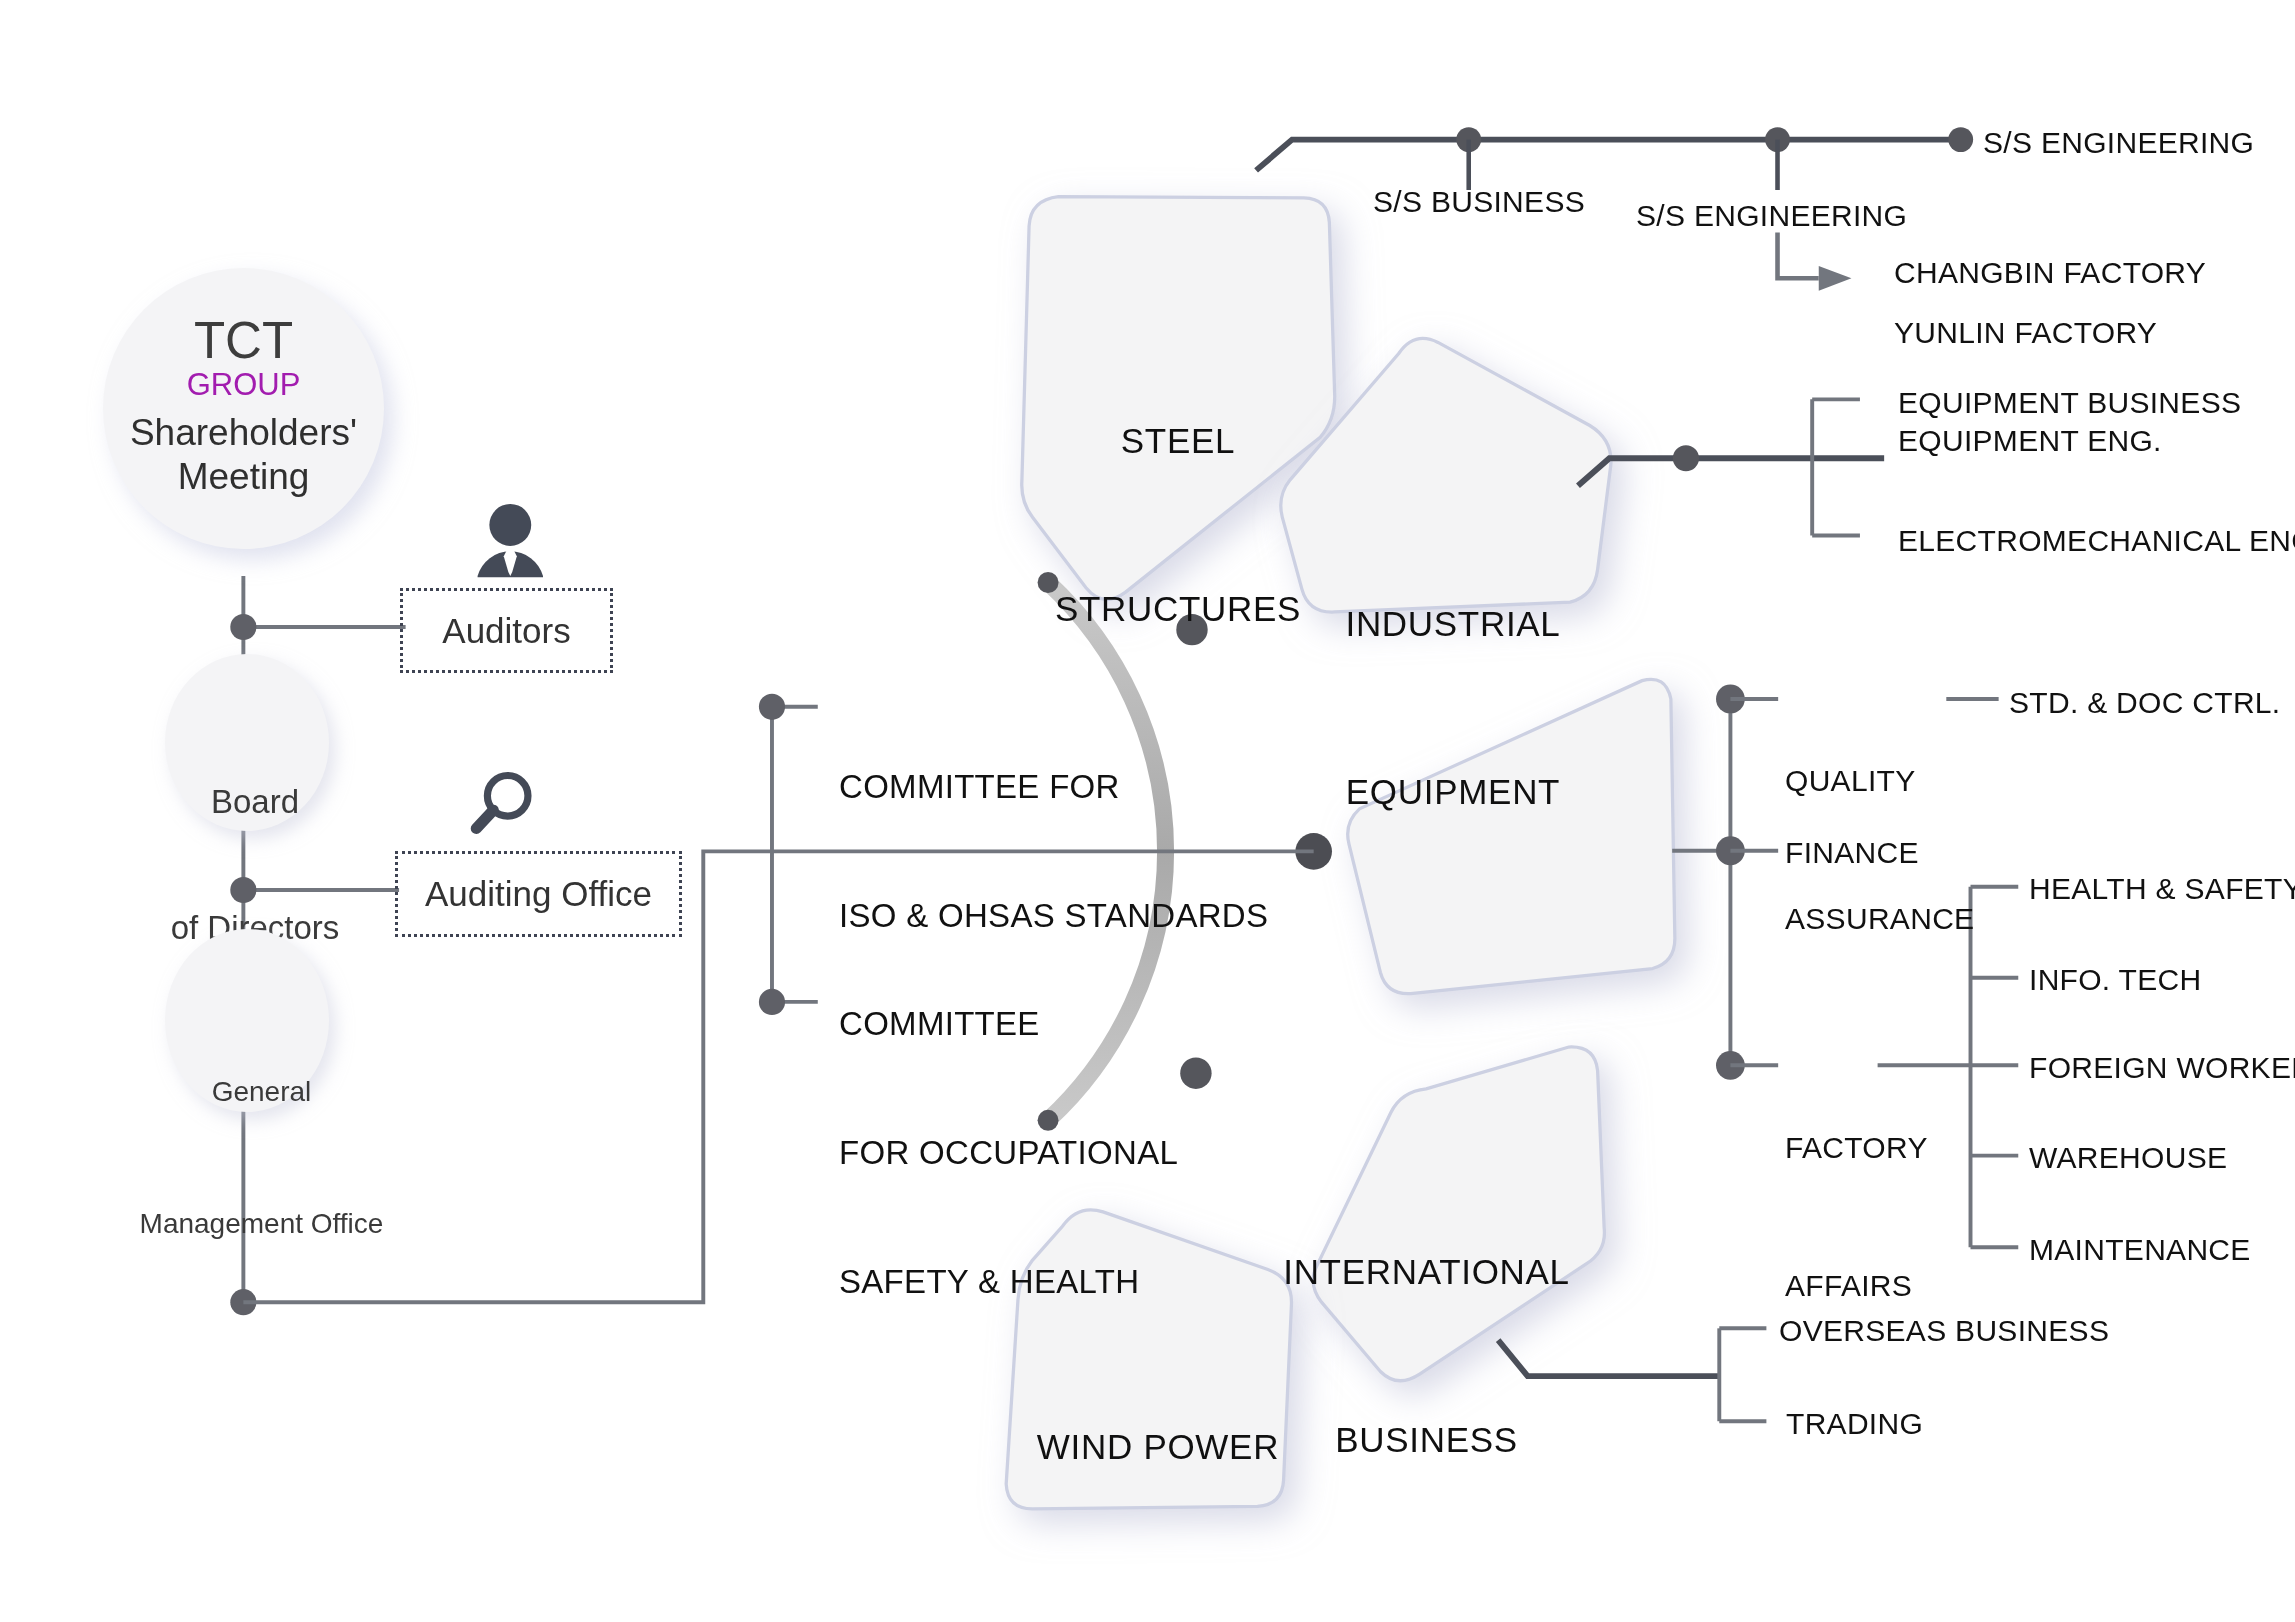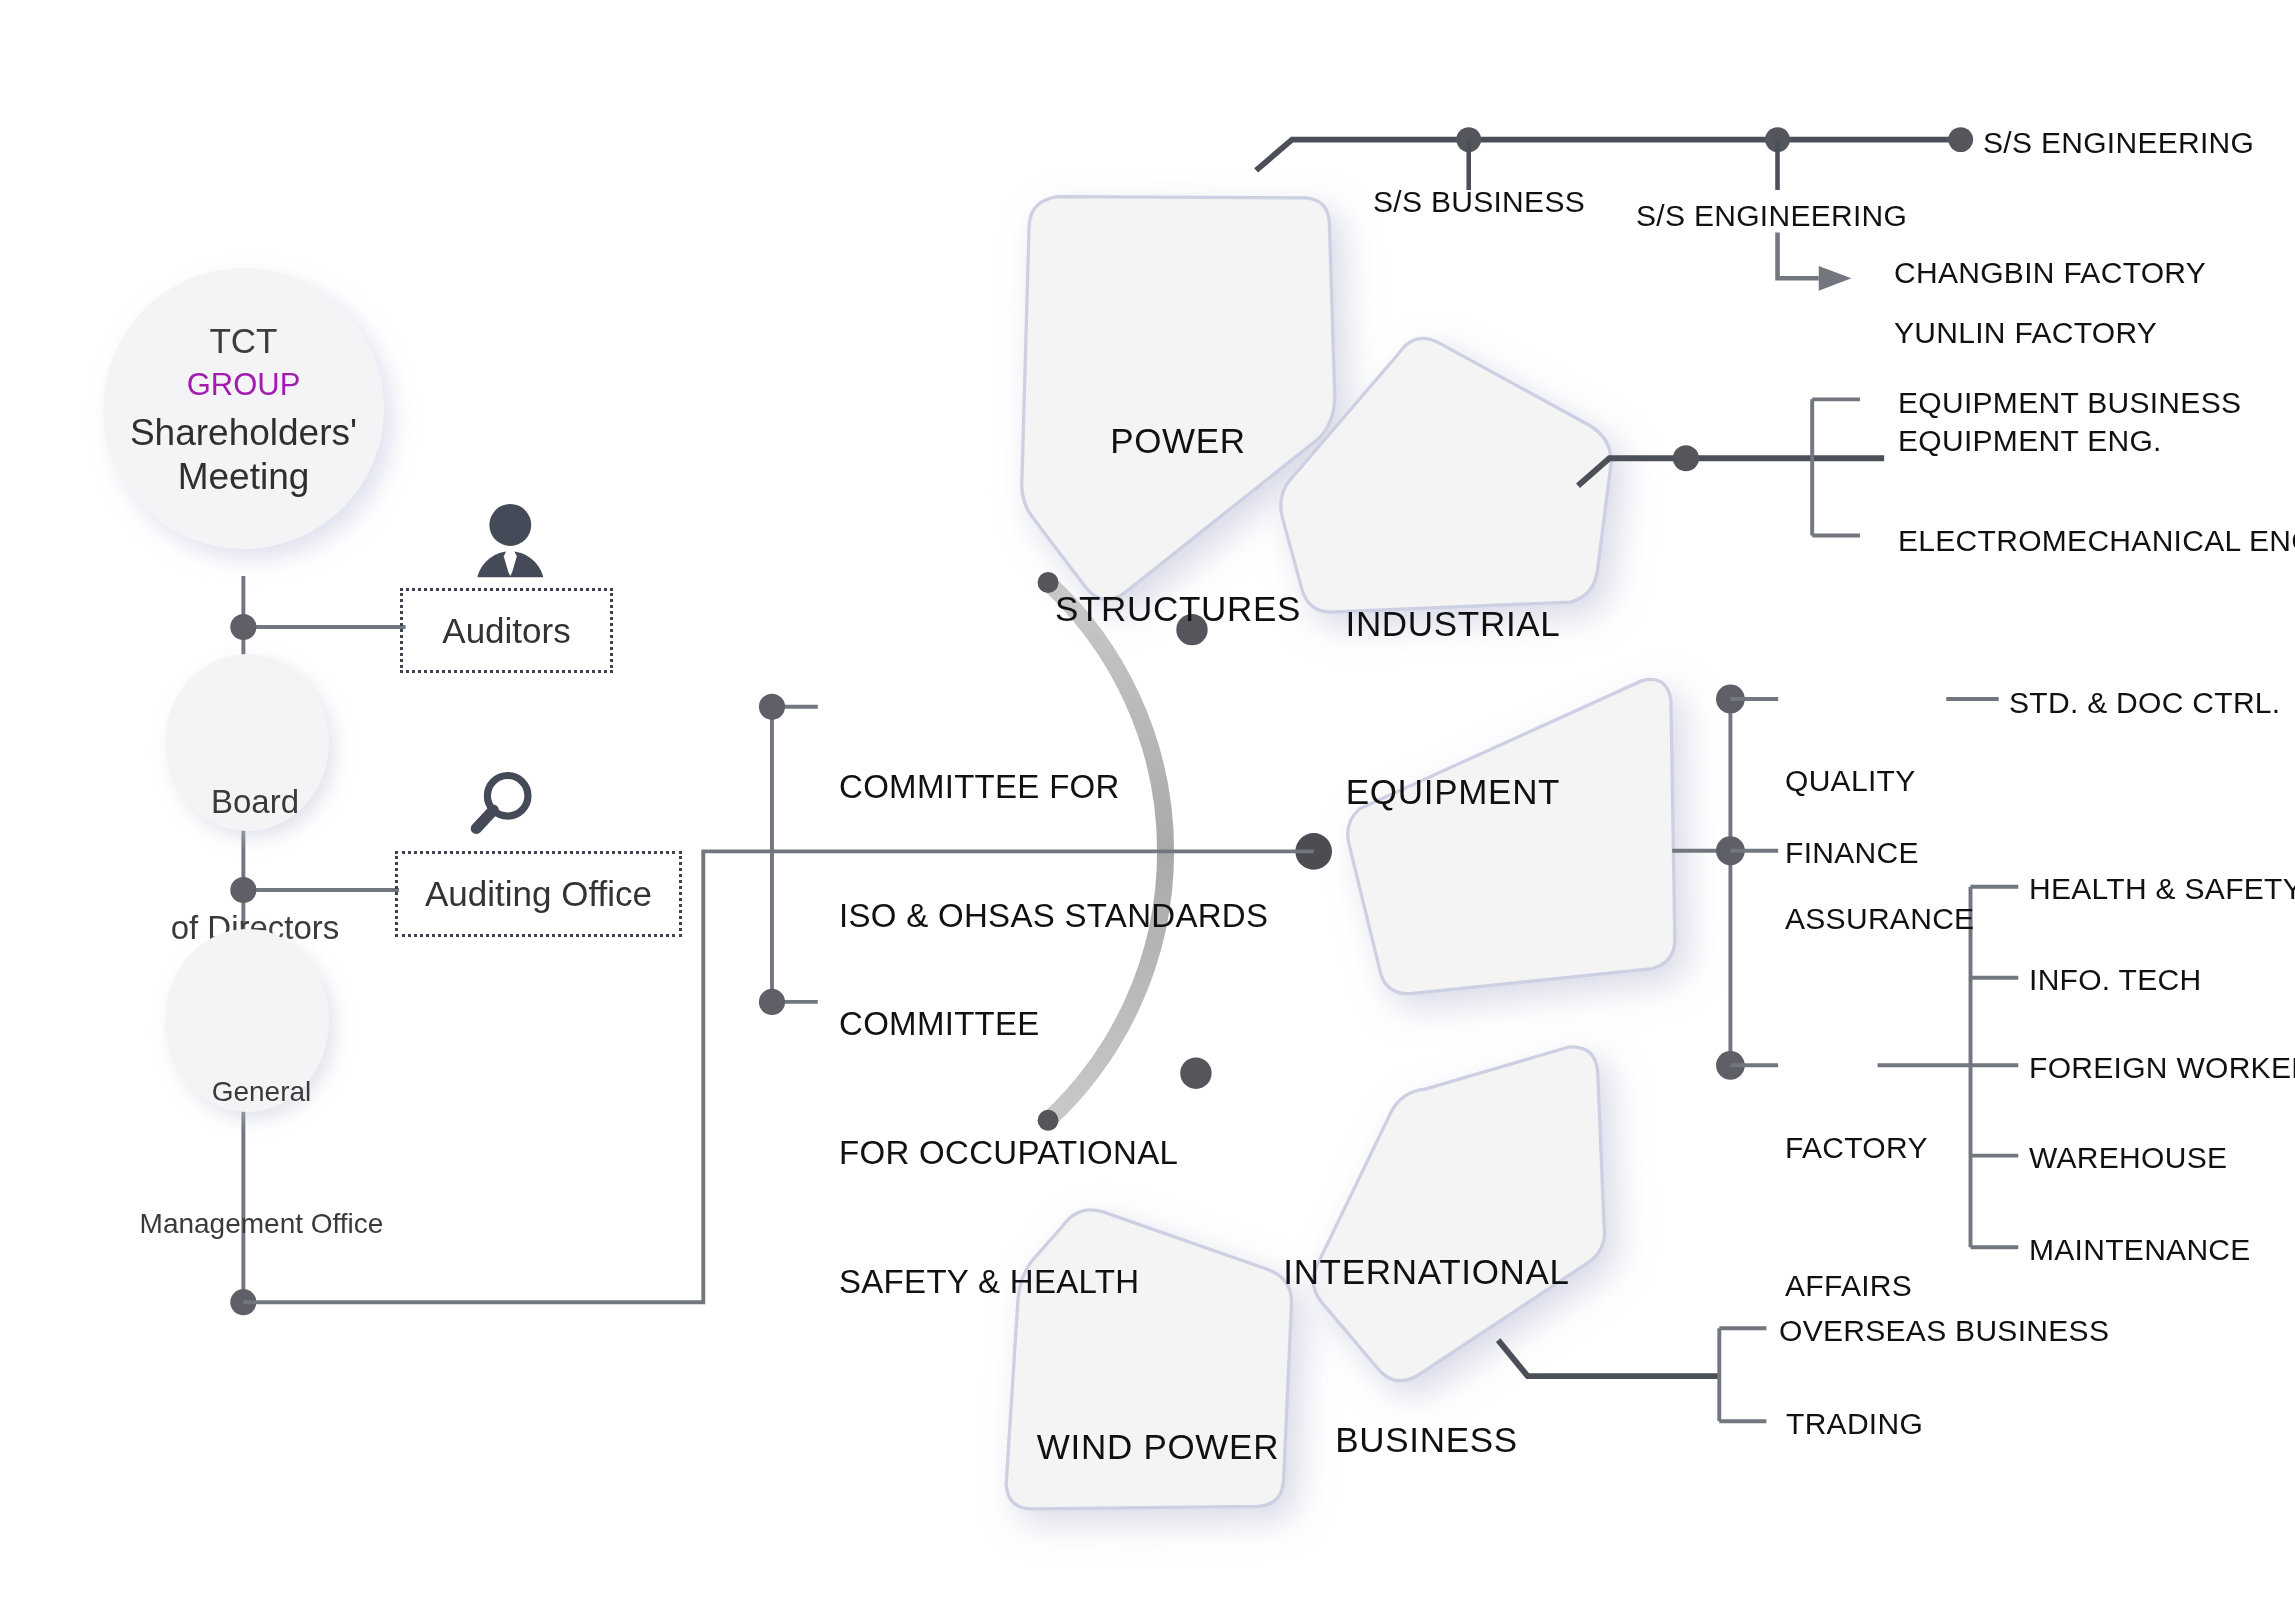--- a/index.html
+++ b/index.html
@@ -132,21 +132,21 @@
     </g>
 
     <g transform="translate(718,1178)">
       <circle cx="58" cy="38" r="31" fill="none" stroke="#444a57" stroke-width="11"></circle>
       <line x1="36" y1="60" x2="10" y2="88" stroke="#444a57" stroke-width="17" stroke-linecap="round"></line>
     </g>
   </svg>
 
   <div class="circ" style="left:103px;top:268px;width:281px;height:281px;box-shadow:9.2px 10.5px 22px rgba(198,202,226,.55);">
     <div style="text-align:center;">
-      <div class="circle-label" style="font-size:35px;position:static;color:#3d3d3d;">TCT</div>
+      <div class="circle-label" style="font-size:51px;position:static;color:#3d3d3d;">TCT</div>
       <div class="circle-label" style="font-size:31px;position:static;color:#a21caf;">GROUP</div>
       <div class="circle-label" style="font-size:37px;position:static;margin-top:4px;color:#2f2f2f;">Shareholders'</div>
       <div class="circle-label" style="font-size:37px;position:static;color:#2f2f2f;">Meeting</div>
     </div>
   </div>
 
   <div class="circ" style="left:165px;top:654px;width:164px;height:177px;box-shadow:6.5px 7.9px 17px rgba(201,204,221,.5);">
   </div>
   <div class="txt" style="left:124px;top:697px;width:262px;text-align:center;font-size:33px;color:#3a3a3a;line-height:42px;">
     <div>Board</div>
@@ -171,21 +171,21 @@
     <div>COMMITTEE FOR</div>
     <div>ISO &amp; OHSAS STANDARDS</div>
   </div>
   <div class="txt committee-label" style="left:839px;top:916px;">
     <div>COMMITTEE</div>
     <div>FOR OCCUPATIONAL</div>
     <div>SAFETY &amp; HEALTH</div>
   </div>
 
   <div class="txt petal-label" style="left:1034px;top:301px;width:288px;">
-    <div>POWER</div>
+    <div>STEEL</div>
     <div>STRUCTURES</div>
   </div>
 
   <div class="txt petal-label" style="left:1283px;top:484px;width:340px;">
     <div>INDUSTRIAL</div>
     <div>EQUIPMENT</div>
   </div>
 
 
   <div class="txt petal-label" style="left:1263px;top:1132px;width:327px;">

